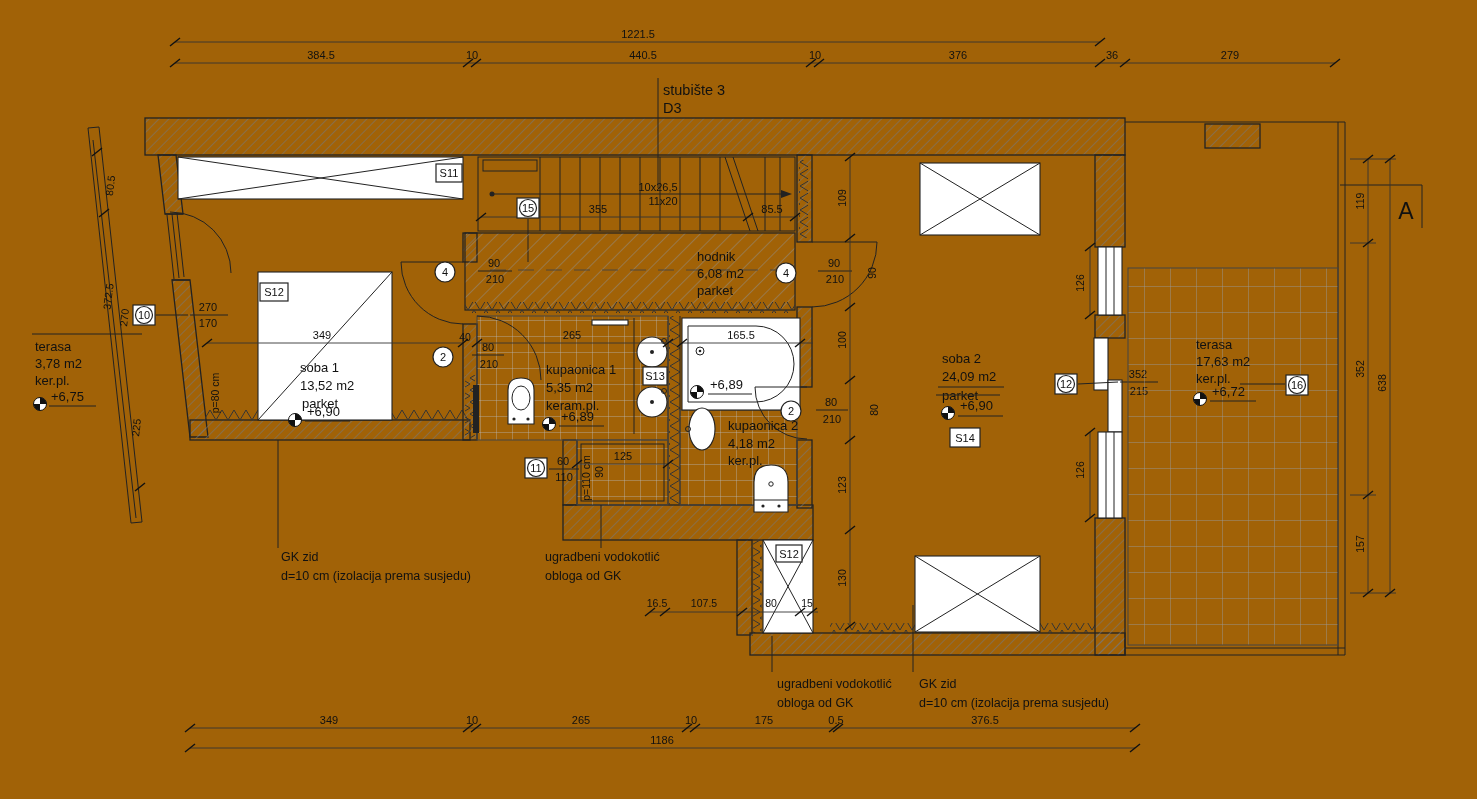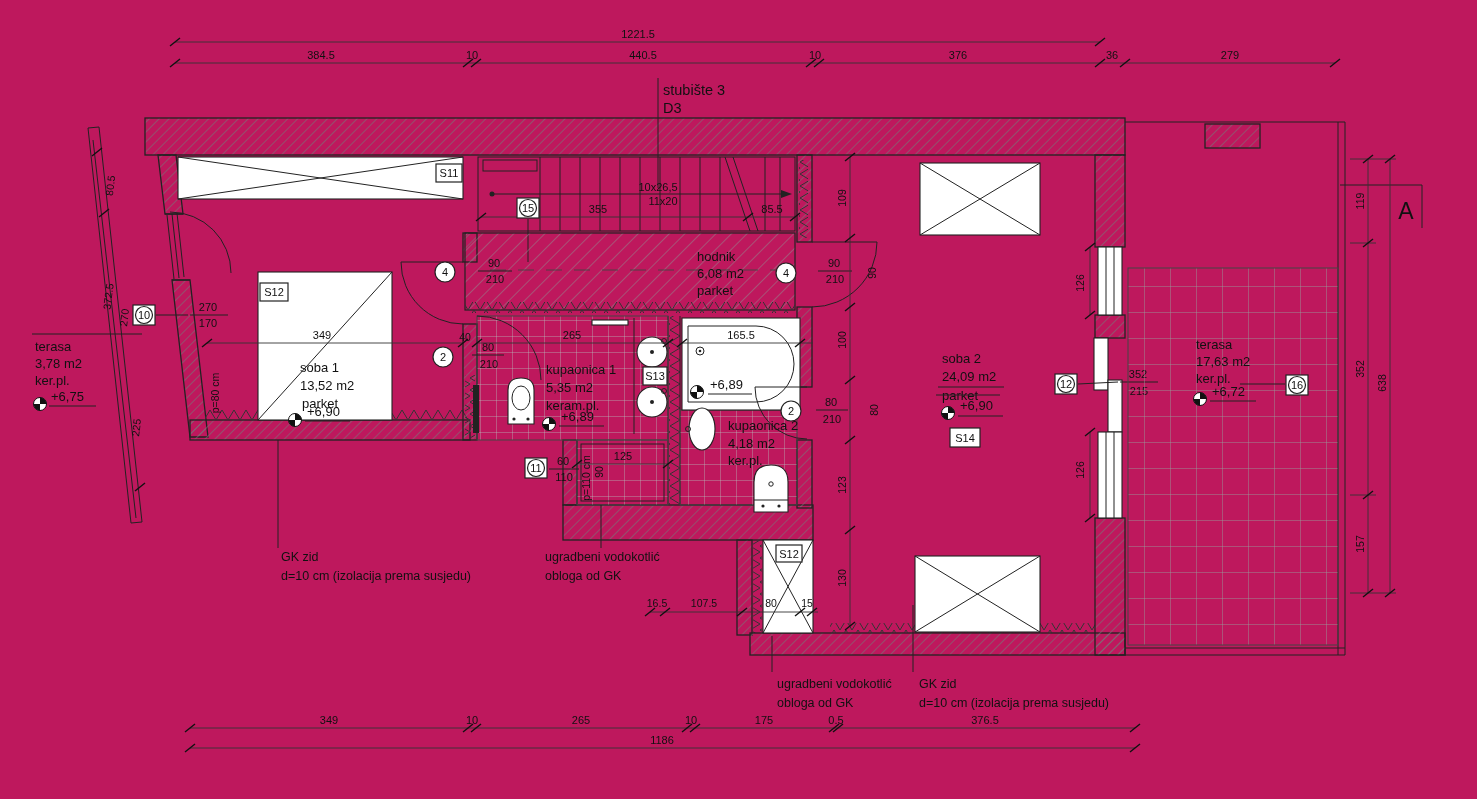--- a/index.html
+++ b/index.html
@@ -1,16 +1,16 @@
 <!DOCTYPE html>
 <html><head>
 <meta charset="utf-8">
 <style>
   html,body{margin:0;padding:0;background:#fff;}
-  #sheet{position:relative;width:1477px;height:799px;background:#be185d;overflow:hidden;
+  #sheet{position:relative;width:1477px;height:799px;background:#a16207;overflow:hidden;
          font-family:"Liberation Sans",sans-serif;}
   svg{display:block}
   
   .w   {fill:url(#h);stroke:#222;stroke-width:1.3}
   .wl  {fill:url(#hl);stroke:#222;stroke-width:1.2}
   .zzh {fill:url(#zzH);stroke:none}
   .zzv {fill:url(#zzV);stroke:none}
   .g16 {fill:url(#g16);stroke:#444;stroke-width:1}
   .g26 {fill:url(#g26);stroke:#444;stroke-width:1}
   .thin{fill:none;stroke:#222;stroke-width:1}

